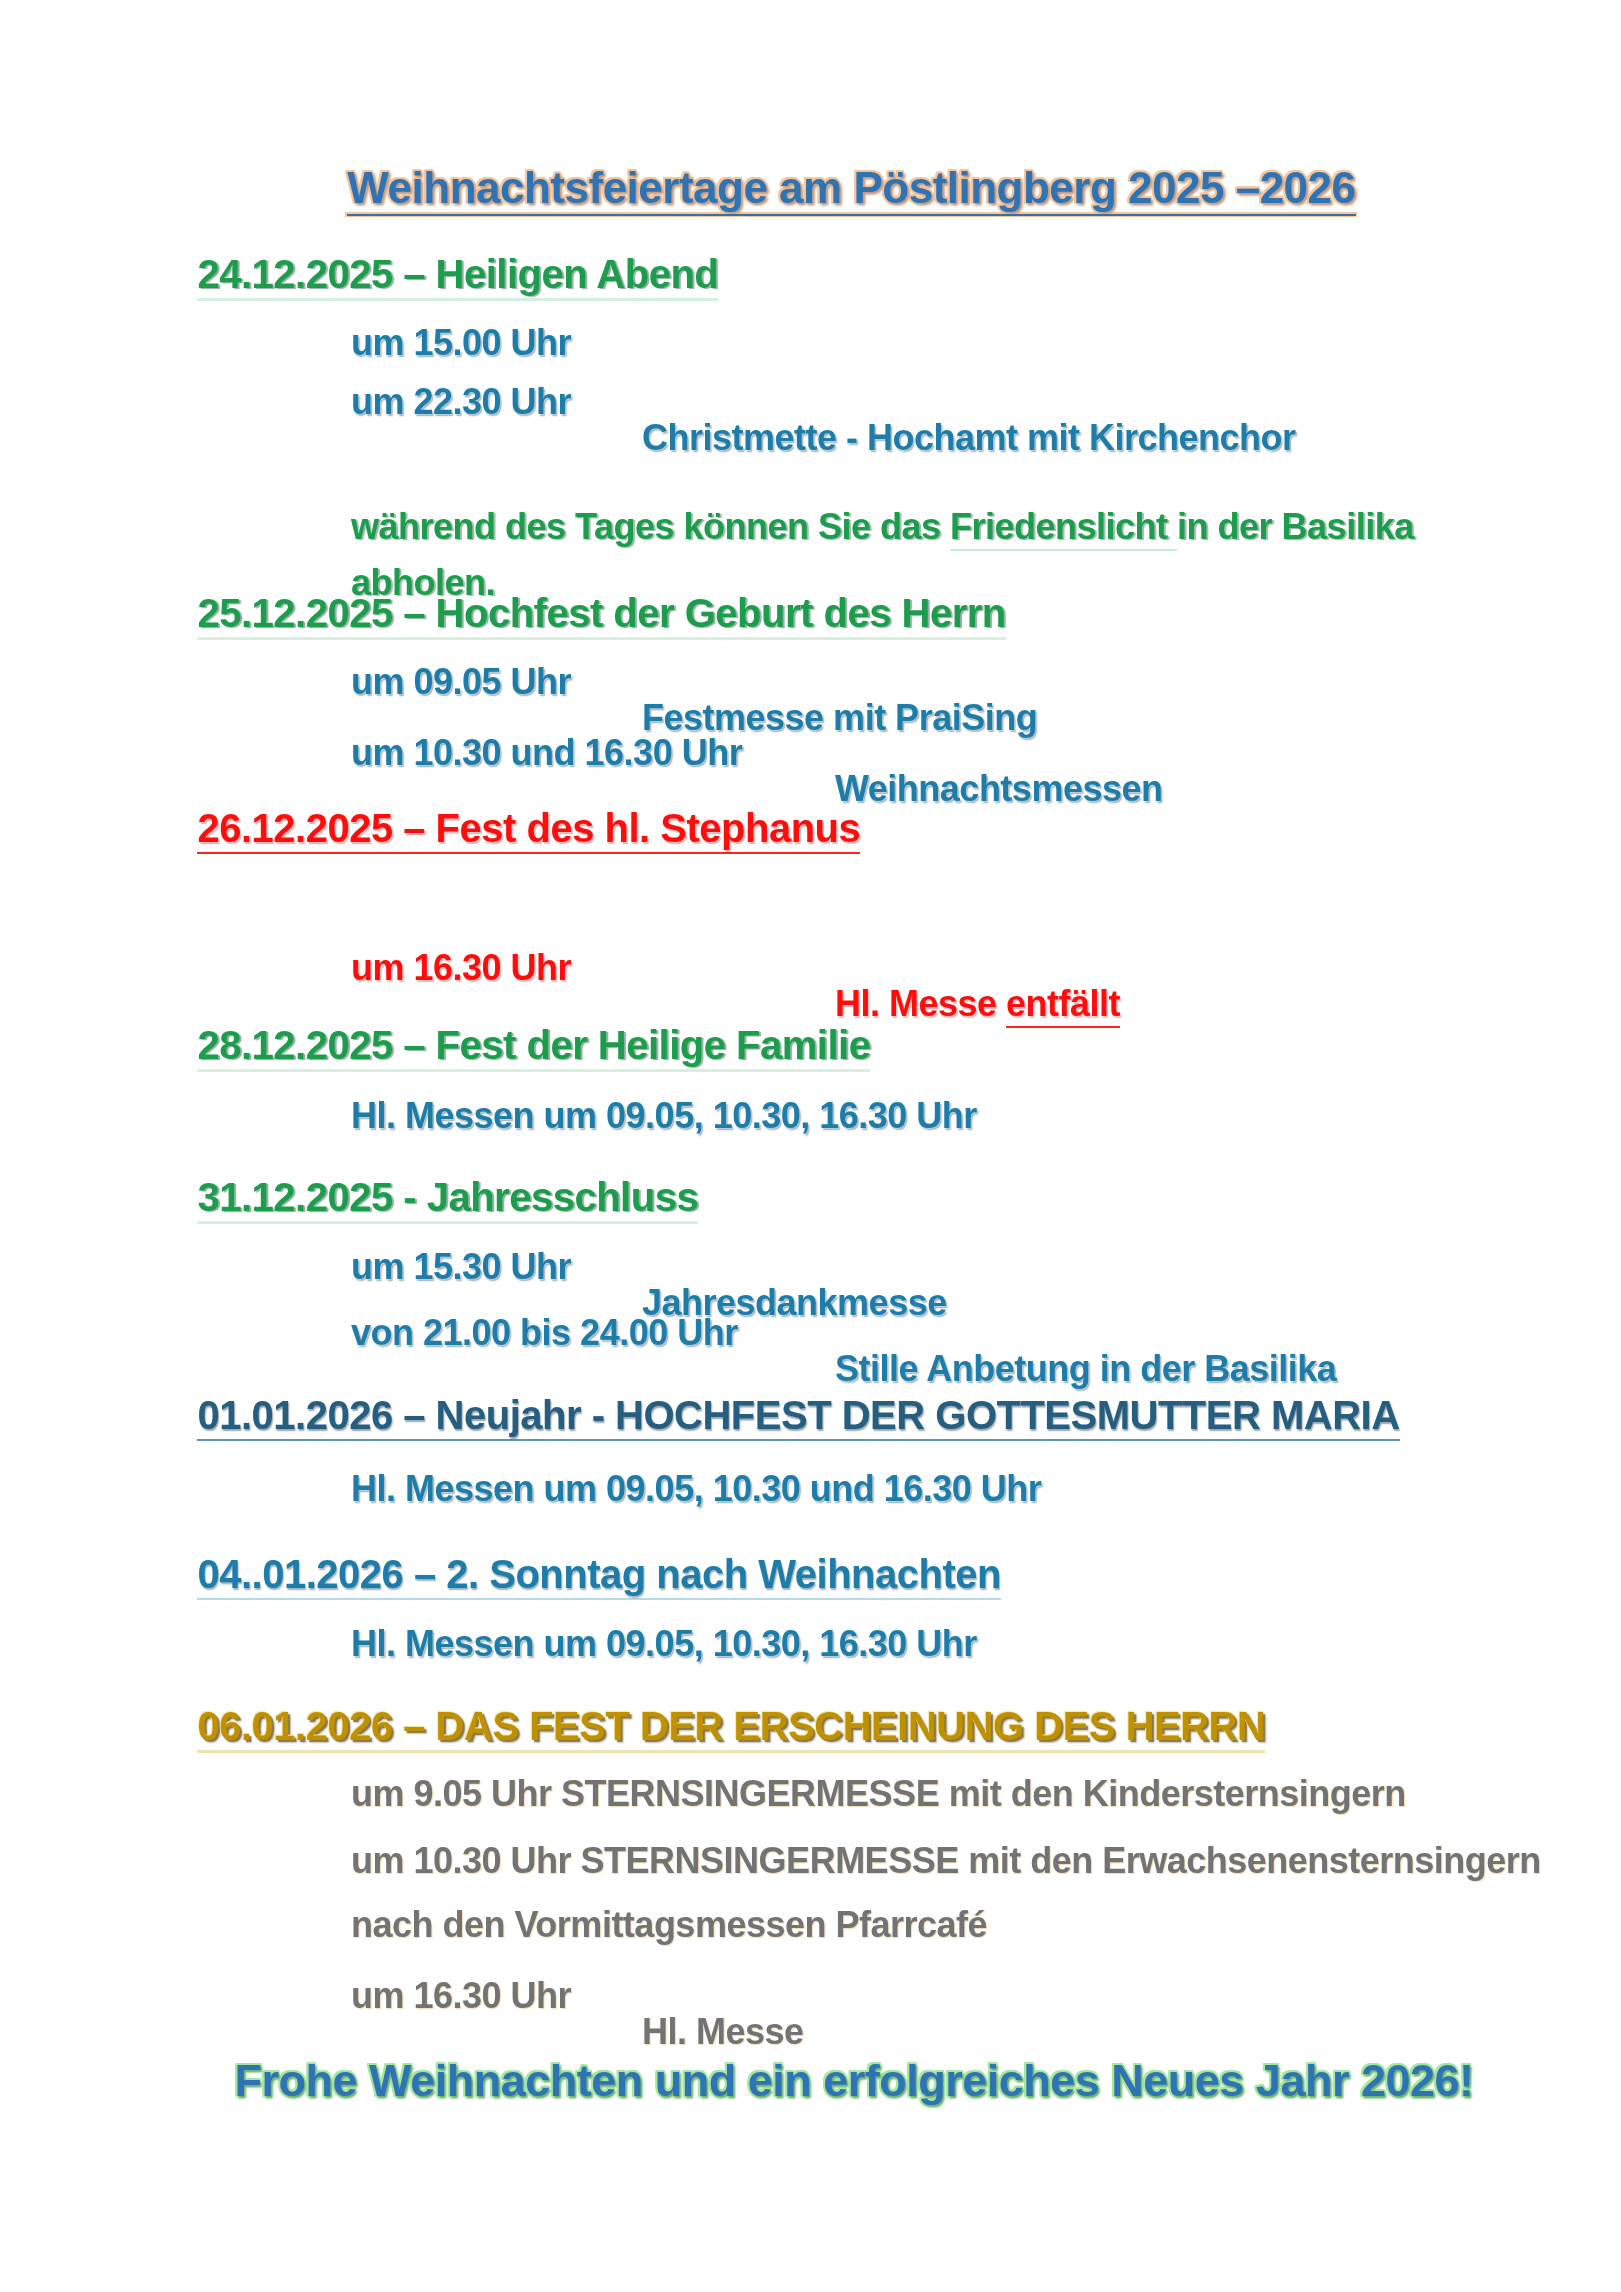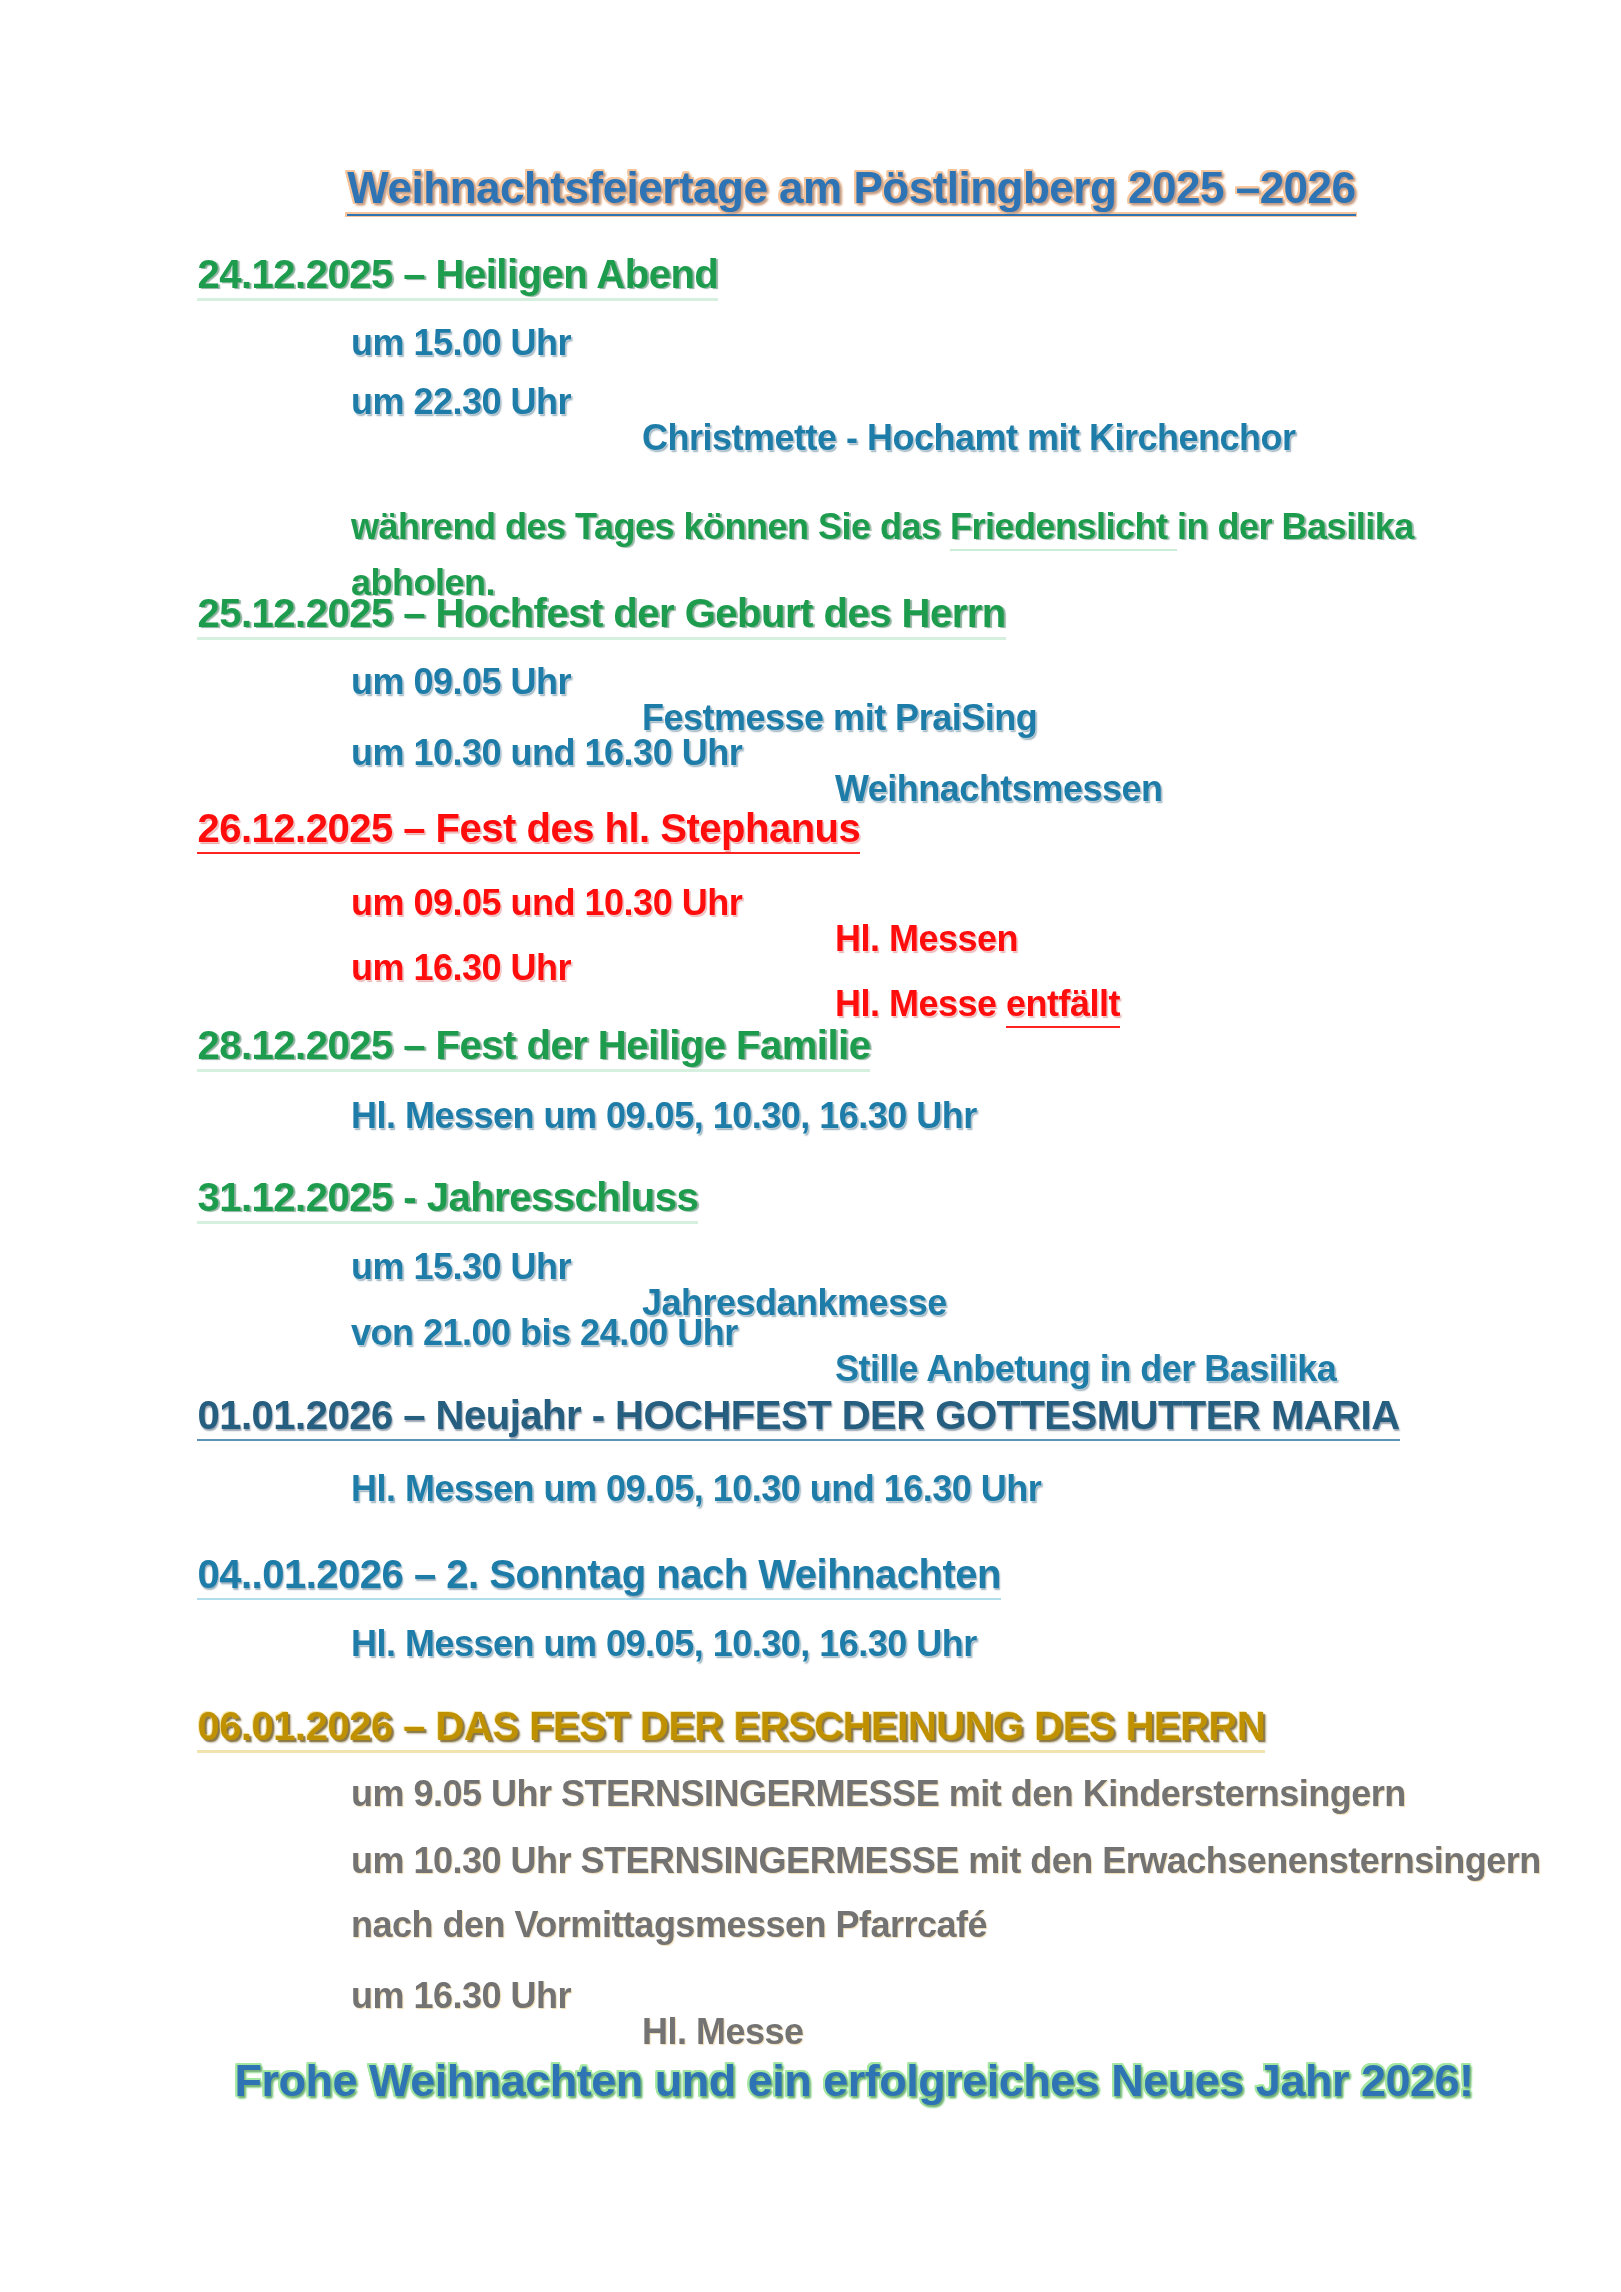--- a/index.html
+++ b/index.html
@@ -115,24 +115,20 @@
     <span class="d1">Festmesse mit PraiSing</span>
   </div>
   <div class="ln b blue" style="top:699px">
     <span class="t1">um 10.30 und 16.30 Uhr</span>
     <span class="d2">Weihnachtsmessen</span>
   </div>
 
   <div class="ln h h-red" style="top:768px">
     <span class="ht">26.12.2025 – Fest des hl. Stephanus</span>
   </div>
-  <div class="ln b red" style="top:849px">
-    <span class="t1">um 09.05 und 10.30 Uhr</span>
-    <span class="d2">Hl. Messen</span>
-  </div>
   <div class="ln b red" style="top:914px">
     <span class="t1">um 16.30 Uhr</span>
     <span class="d2"><span>Hl. Messe </span><span class="u-red-inline">entfällt</span></span>
   </div>
 
   <div class="ln h h-green" style="top:985px">
     <span class="ht">28.12.2025 – Fest der Heilige Familie</span>
   </div>
   <div class="ln b blue" style="top:1062px">
     <span class="full">Hl. Messen um 09.05, 10.30, 16.30 Uhr</span>

